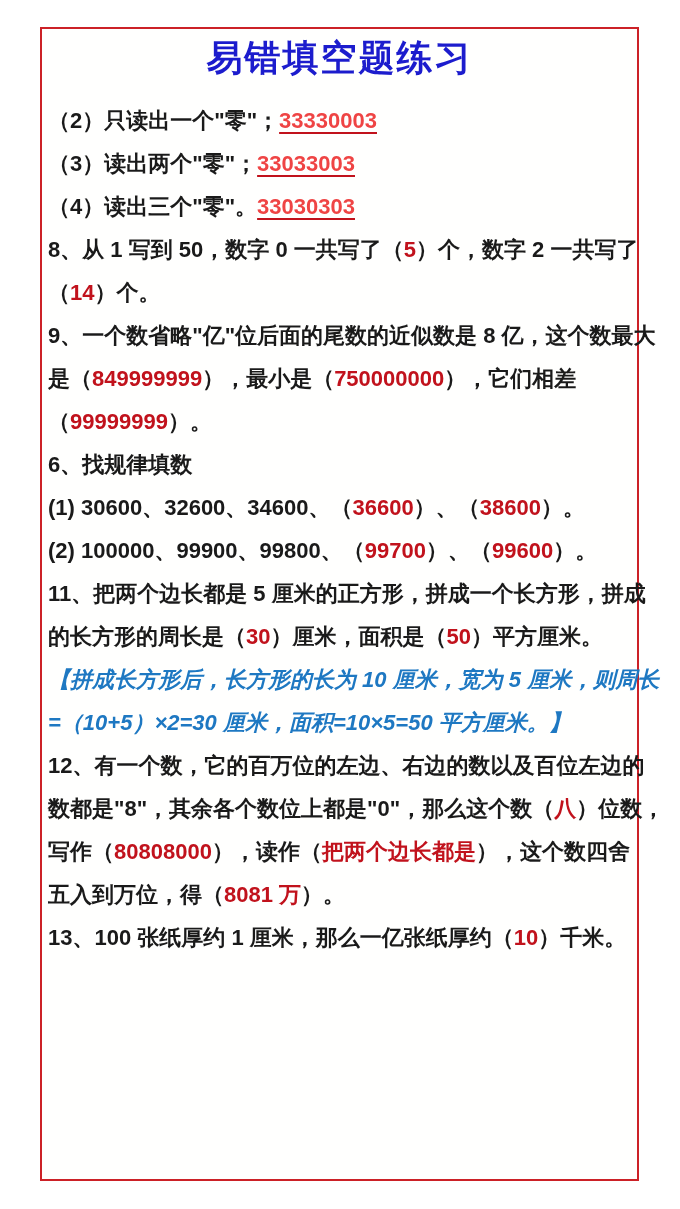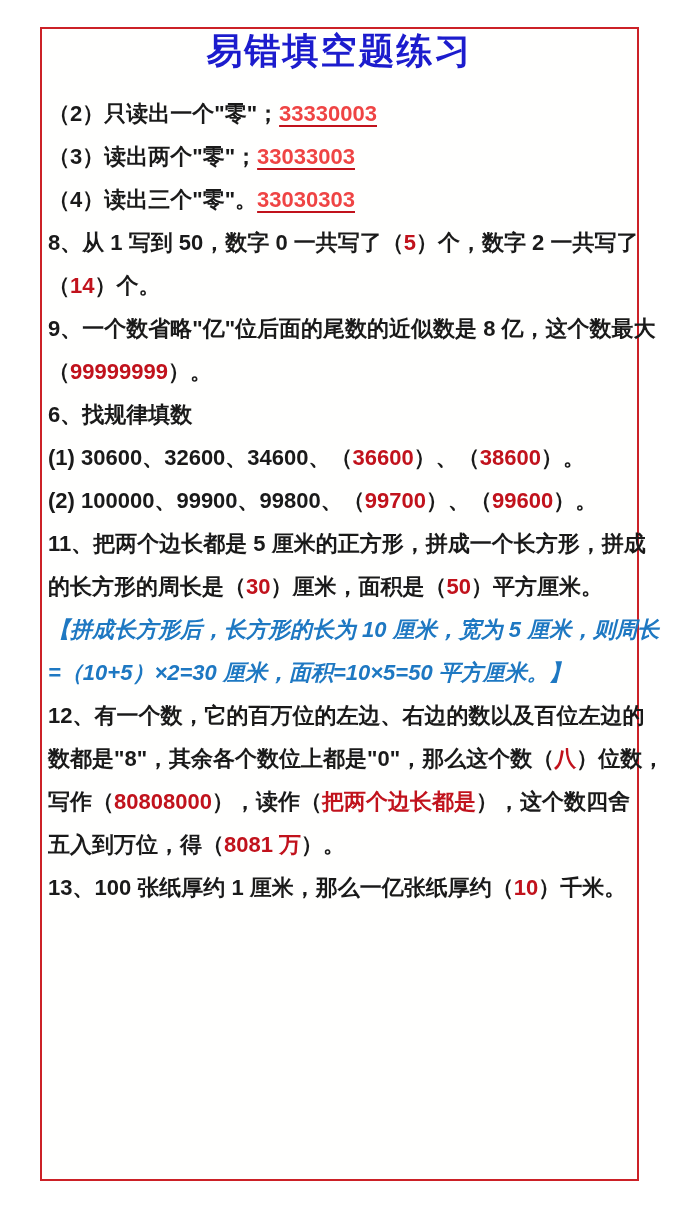--- a/index.html
+++ b/index.html
@@ -34,21 +34,21 @@
     display: inline-block;
     background: #ffff00;
     color: #000000;
     font-size: 38px;
     font-weight: 700;
     line-height: 50px;
     padding: 0 8px;
     letter-spacing: 1px;
   }
   .title2 {
-    margin-top: 0;
+    margin-top: 7px;
     text-align: center;
     color: #1c1ccd;
     font-size: 36px;
     font-weight: 700;
     line-height: 44px;
     letter-spacing: 2px;
   }
   .body-text {
     margin-top: 19px;
     padding: 0 4px 0 6px;
@@ -76,20 +76,21 @@
 <div class="page">
   <div class="frame">
     <div class="title2">易错填空题练习</div>
     <div class="body-text" id="body-lines">
         <div class="line"><span class="seg-black">（2）只读出一个"零"；</span><span class="seg-red-underline">33330003</span></div>
         <div class="line"><span class="seg-black">（3）读出两个"零"；</span><span class="seg-red-underline">33033003</span></div>
         <div class="line"><span class="seg-black">（4）读出三个"零"。</span><span class="seg-red-underline">33030303</span></div>
         <div class="line"><span class="seg-black">8、从 1 写到 50，数字 0 一共写了（</span><span class="seg-red">5</span><span class="seg-black">）个，数字 2 一共写了</span></div>
         <div class="line"><span class="seg-black">（</span><span class="seg-red">14</span><span class="seg-black">）个。</span></div>
         <div class="line"><span class="seg-black">9、一个数省略"亿"位后面的尾数的近似数是 8 亿，这个数最大</span></div>
+        <div class="line"><span class="seg-black">是（</span><span class="seg-red">849999999</span><span class="seg-black">），最小是（</span><span class="seg-red">750000000</span><span class="seg-black">），它们相差</span></div>
         <div class="line"><span class="seg-black">（</span><span class="seg-red">99999999</span><span class="seg-black">）。</span></div>
         <div class="line"><span class="seg-black">6、找规律填数</span></div>
         <div class="line"><span class="seg-black">(1) 30600、32600、34600、（</span><span class="seg-red">36600</span><span class="seg-black">）、（</span><span class="seg-red">38600</span><span class="seg-black">）。</span></div>
         <div class="line"><span class="seg-black">(2) 100000、99900、99800、（</span><span class="seg-red">99700</span><span class="seg-black">）、（</span><span class="seg-red">99600</span><span class="seg-black">）。</span></div>
         <div class="line"><span class="seg-black">11、把两个边长都是 5 厘米的正方形，拼成一个长方形，拼成</span></div>
         <div class="line"><span class="seg-black">的长方形的周长是（</span><span class="seg-red">30</span><span class="seg-black">）厘米，面积是（</span><span class="seg-red">50</span><span class="seg-black">）平方厘米。</span></div>
         <div class="line"><span class="seg-blue">【拼成长方形后，长方形的长为 10 厘米，宽为 5 厘米，则周长</span></div>
         <div class="line"><span class="seg-blue">=（10+5）×2=30 厘米，面积=10×5=50 平方厘米。】</span></div>
         <div class="line"><span class="seg-black">12、有一个数，它的百万位的左边、右边的数以及百位左边的</span></div>
         <div class="line"><span class="seg-black">数都是"8"，其余各个数位上都是"0"，那么这个数（</span><span class="seg-red">八</span><span class="seg-black">）位数，</span></div>

